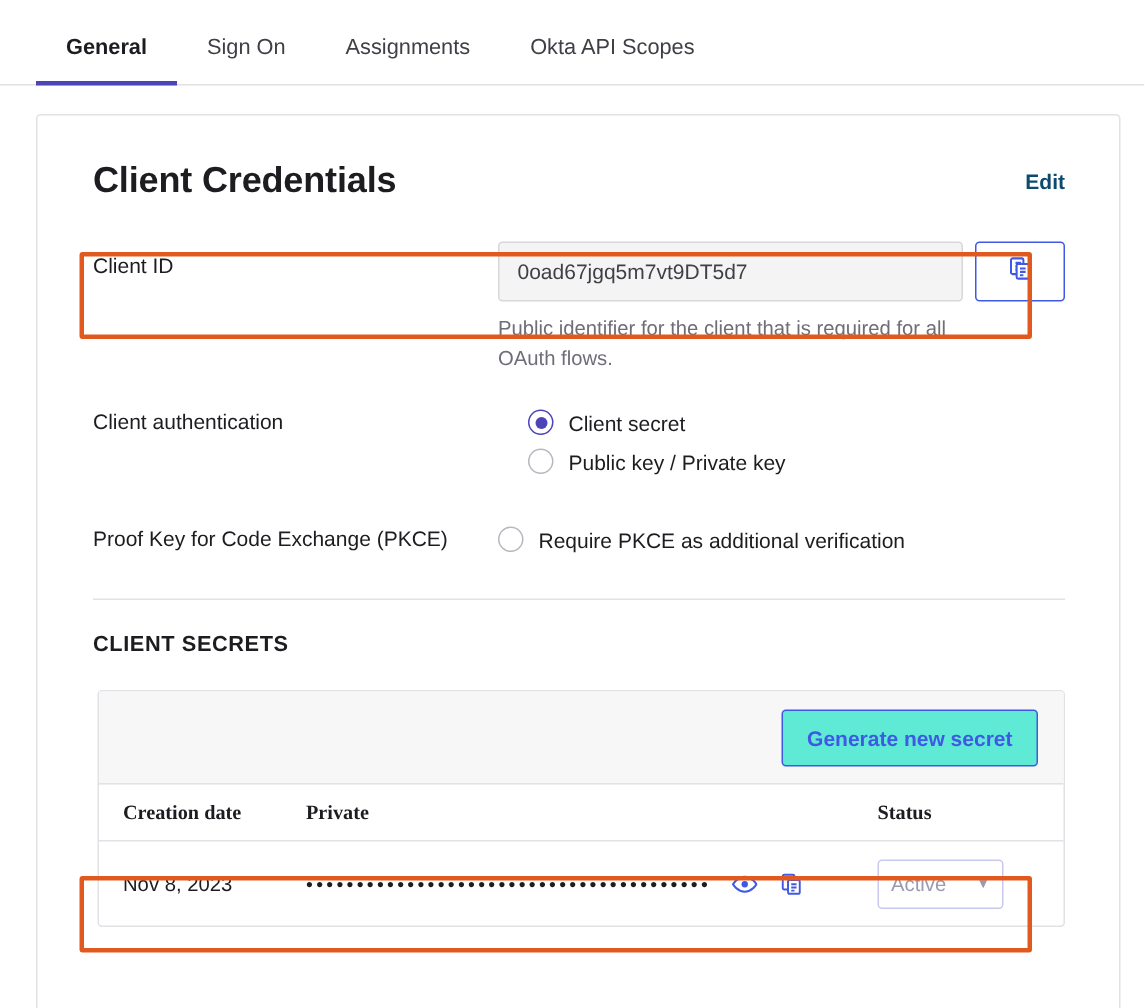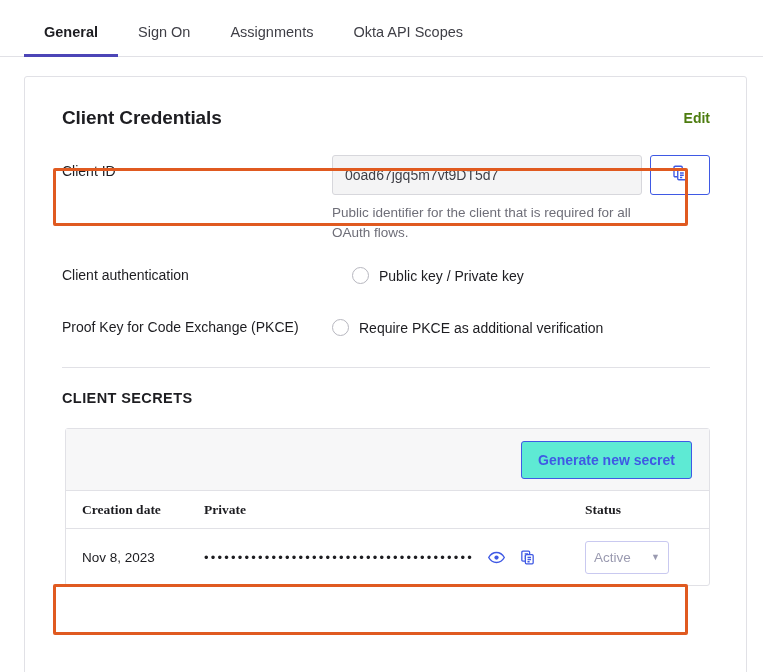--- a/index.html
+++ b/index.html
@@ -47,28 +47,28 @@
   }
   .card-inner { padding: 30px 36px 0 37px; }
 
   .section-head {
     display: flex;
     align-items: center;
     justify-content: space-between;
     margin-bottom: 26px;
   }
   .section-title {
-    font-size: 19px;
+    font-size: 24px;
     font-weight: bold;
     letter-spacing: -0.1px;
   }
   .edit-link {
     font-size: 14px;
     font-weight: bold;
-    color: #4d7c0f;
+    color: #0c4a6e;
     cursor: pointer;
   }
 
   
   .row {
     display: flex;
     align-items: flex-start;
   }
   .row-label {
     width: 270px;
@@ -292,20 +292,24 @@
             </span>
           </div>
         </div>
         <div class="helper">Public identifier for the client that is required for all OAuth flows.</div>
       </div>
     </div>
 
     <div class="row" style="margin-top:24px;gap:20px;">
       <div class="row-label" style="padding-top:0;">Client authentication</div>
       <div class="row-body">
+        <div class="opt">
+          <span class="radio checked"></span>
+          <span class="opt-label">Client secret</span>
+        </div>
         <div class="opt">
           <span class="radio"></span>
           <span class="opt-label">Public key / Private key</span>
         </div>
       </div>
     </div>
 
     <div class="row" style="margin-top:26px;">
       <div class="row-label" style="padding-top:0;">Proof Key for Code Exchange (PKCE)</div>
       <div class="row-body">

